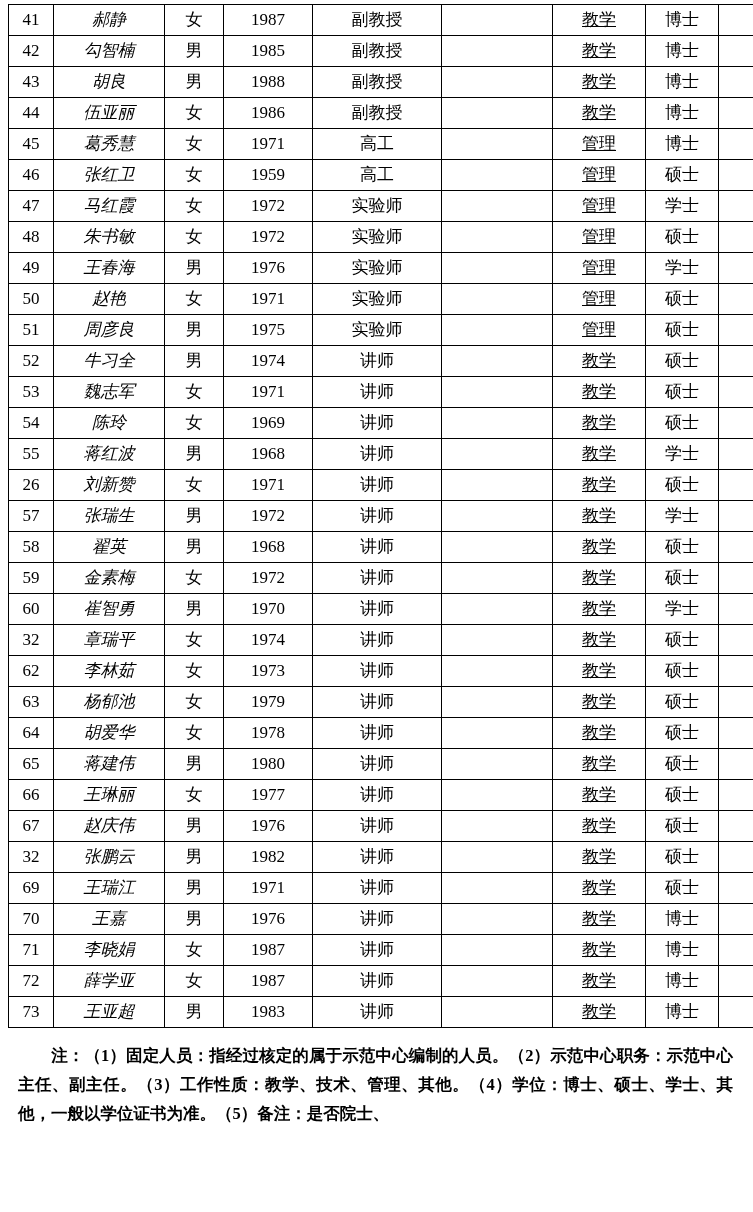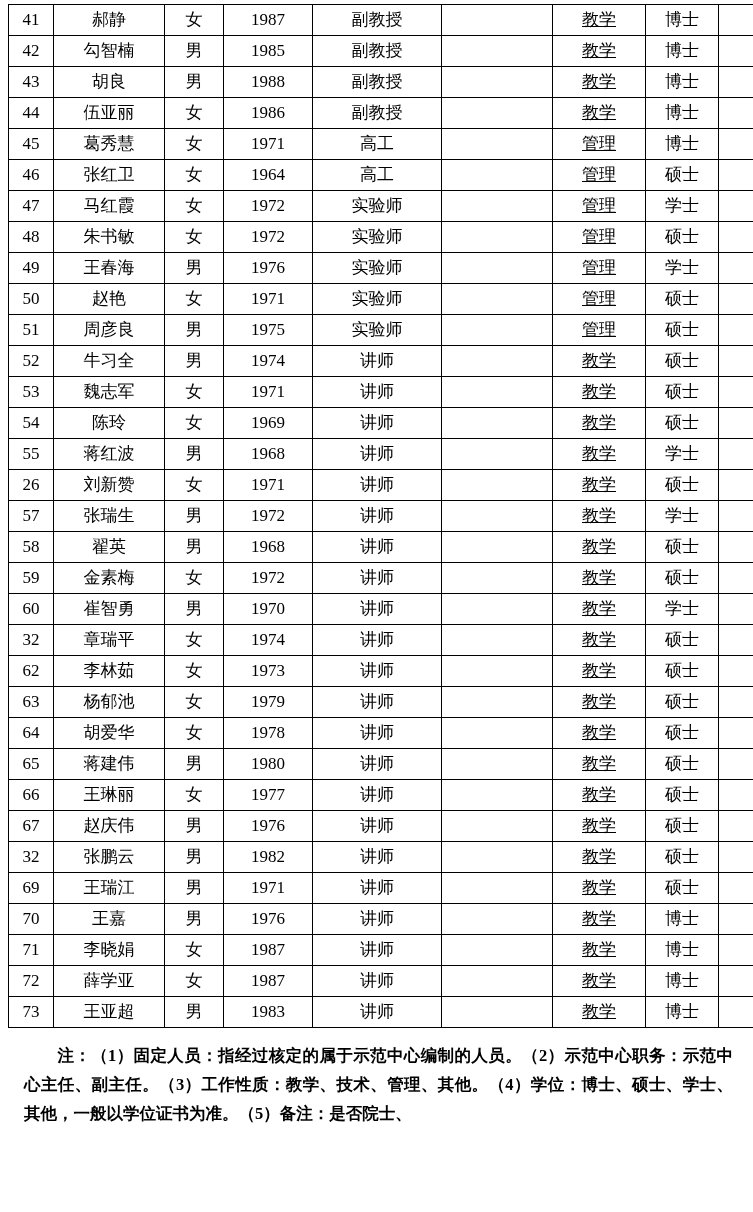--- a/index.html
+++ b/index.html
@@ -31,31 +31,31 @@
     border: 1px solid #000000;
     height: 30px;
     text-align: center;
     vertical-align: middle;
     font-size: 17px;
     font-family: "Liberation Serif", "DejaVu Serif", serif;
     padding: 0;
     line-height: 1.1;
   }
   td.c-idx   { width: 44px; }
-  td.c-name  { width: 110px; }
+  td.c-name  { width: 110px; font-style: italic; }
   td.c-sex   { width: 58px; }
   td.c-year  { width: 88px; }
   td.c-title { width: 128px; text-align: left; padding-left: 10px; }
   td.c-duty  { width: 110px; }
   td.c-work  { width: 92px; text-decoration: underline; }
   td.c-deg   { width: 72px; }
   td.c-note  { width: 52px; }
 
   .notes {
-    margin: 14px 12px 0 16px;
+    margin: 14px 12px 0 10px;
     font-size: 16.5px;
     line-height: 1.75;
     text-align: justify;
     font-family: "Liberation Serif", "DejaVu Serif", serif;
     font-weight: bold;
   }
   .notes .indent { display: inline-block; width: 2em; }
 </style>
 </head>
 <body>
@@ -116,21 +116,21 @@
           <td class="c-title">高工</td>
           <td class="c-duty"></td>
           <td class="c-work">管理</td>
           <td class="c-deg">博士</td>
           <td class="c-note"></td>
         </tr>
         <tr>
           <td class="c-idx">46</td>
           <td class="c-name">张红卫</td>
           <td class="c-sex">女</td>
-          <td class="c-year">1964</td>
+          <td class="c-year">1959</td>
           <td class="c-title">高工</td>
           <td class="c-duty"></td>
           <td class="c-work">管理</td>
           <td class="c-deg">硕士</td>
           <td class="c-note"></td>
         </tr>
         <tr>
           <td class="c-idx">47</td>
           <td class="c-name">马红霞</td>
           <td class="c-sex">女</td>

